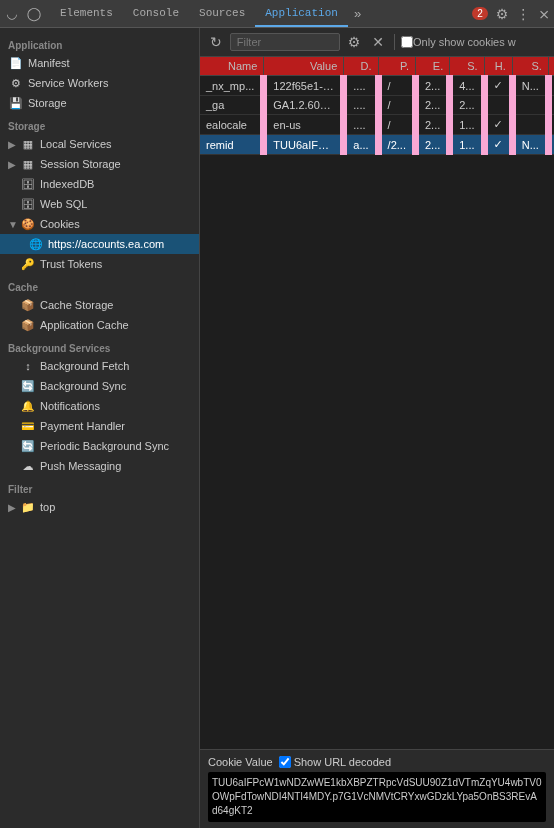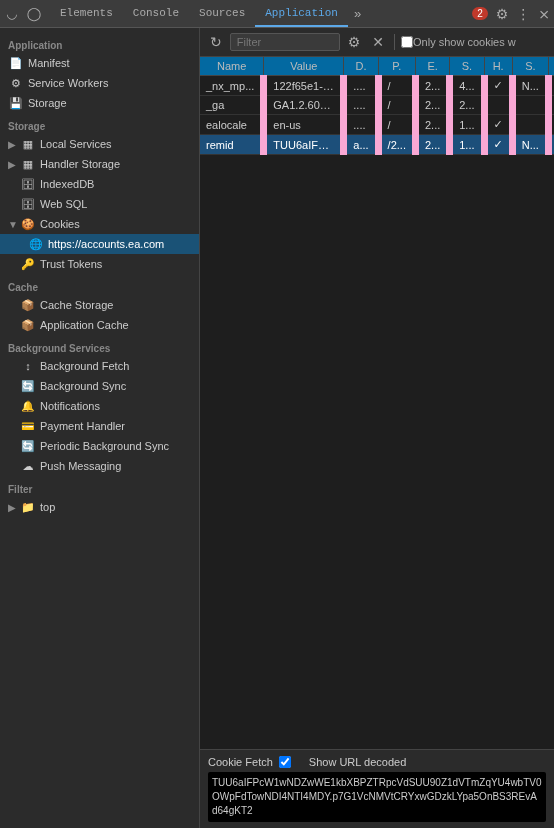--- a/index.html
+++ b/index.html
@@ -183,29 +183,29 @@
     table {
       width: 100%;
       border-collapse: collapse;
       font-size: 11px;
     }
     thead tr {
       background: #2b2b2b;
       border-bottom: 1px solid #444;
     }
     th {
-      text-align: center;
+      text-align: right;
       padding: 3px 6px;
       color: #bbb;
       font-weight: normal;
       border-right: 1px solid #444;
       white-space: nowrap;
       position: sticky;
       top: 0;
-      background: #0369a1;
+      background: #b91c1c;
       z-index: 1;
     }
     td {
       padding: 3px 6px;
       border-bottom: 1px solid #333;
       border-right: 7px solid #f9a8d4;
       white-space: nowrap;
       overflow: hidden;
       text-overflow: ellipsis;
       max-width: 80px;
@@ -289,21 +289,21 @@
 
     <div class="sidebar-section-label">Storage</div>
     <div class="sidebar-item">
       <span class="arrow">▶</span>
       <span class="icon">▦</span>
       <span>Local Services</span>
     </div>
     <div class="sidebar-item">
       <span class="arrow">▶</span>
       <span class="icon">▦</span>
-      <span>Handler Storage</span>
+      <span>Session Storage</span>
     </div>
     <div class="sidebar-item">
       <span class="arrow" style="visibility:hidden">▶</span>
       <span class="icon">🗄</span>
       <span>IndexedDB</span>
     </div>
     <div class="sidebar-item">
       <span class="arrow" style="visibility:hidden">▶</span>
       <span class="icon">🗄</span>
       <span>Web SQL</span>
@@ -454,22 +454,22 @@
               <td>N...</td>
               <td></td>
               <td>M.</td>
             </tr>
           </tbody>
       </table>
     </div>
 
     <div class="cookie-value-panel">
       <div class="cookie-value-header">
-        <span>Cookie Fetch</span>
-        <label style="display:flex;align-items:flex-start;gap:18px;">
+        <span>Cookie Value</span>
+        <label style="display:flex;align-items:flex-start;gap:3px;">
           <input type="checkbox" checked="" style="">
           <span>Show URL decoded</span>
         </label>
       </div>
       <div class="cookie-value-text">TUU6aIFPcW1wNDZwWE1kbXBPZTRpcVdSUU90Z1dVTmZqYU4wbTV0OWpFdTowNDI4NTI4MDY.p7G1VcNMVtCRYxwGDzkLYpa5OnBS3REvAd64gKT2</div>
     </div>
 
   </div>
 </div>
 

